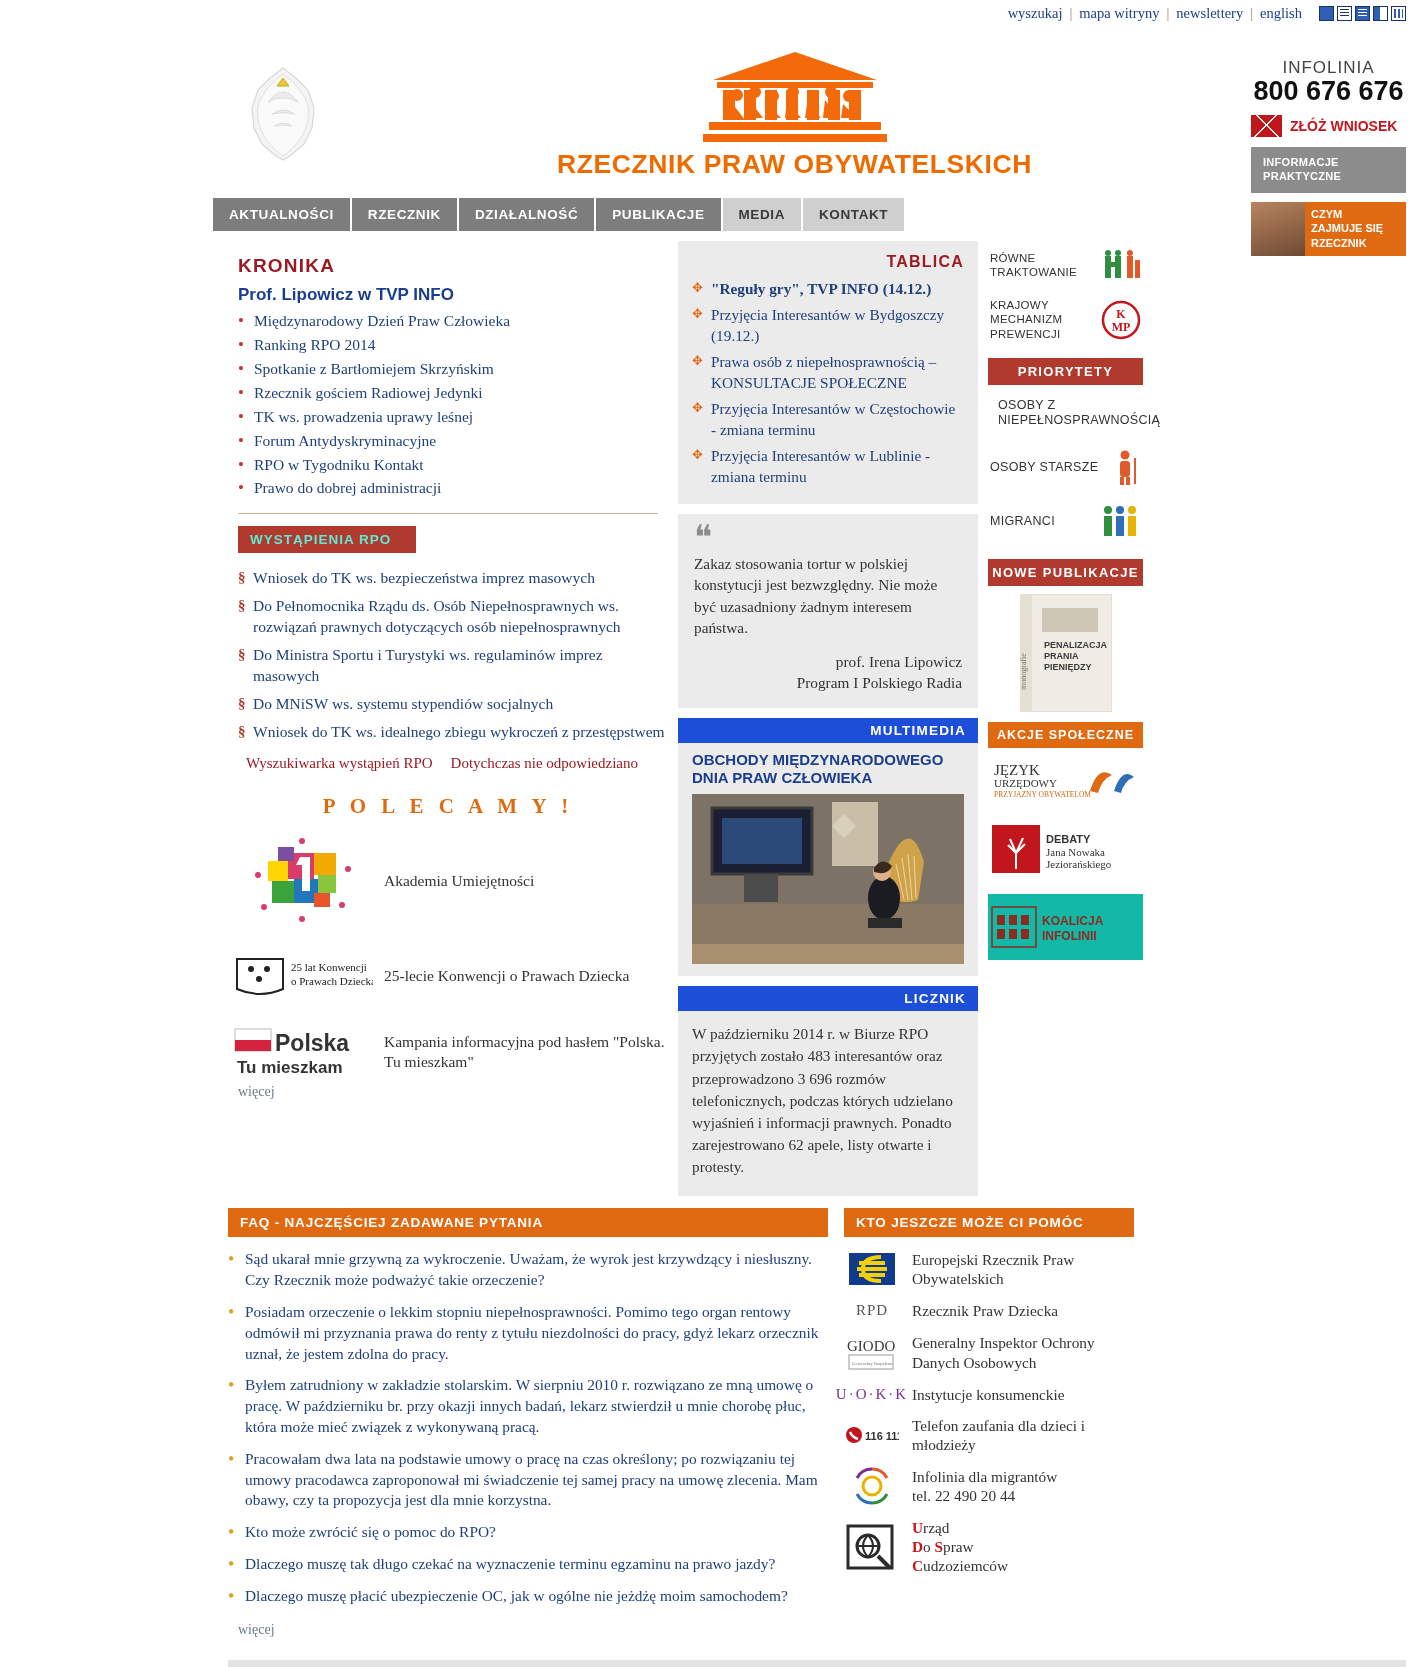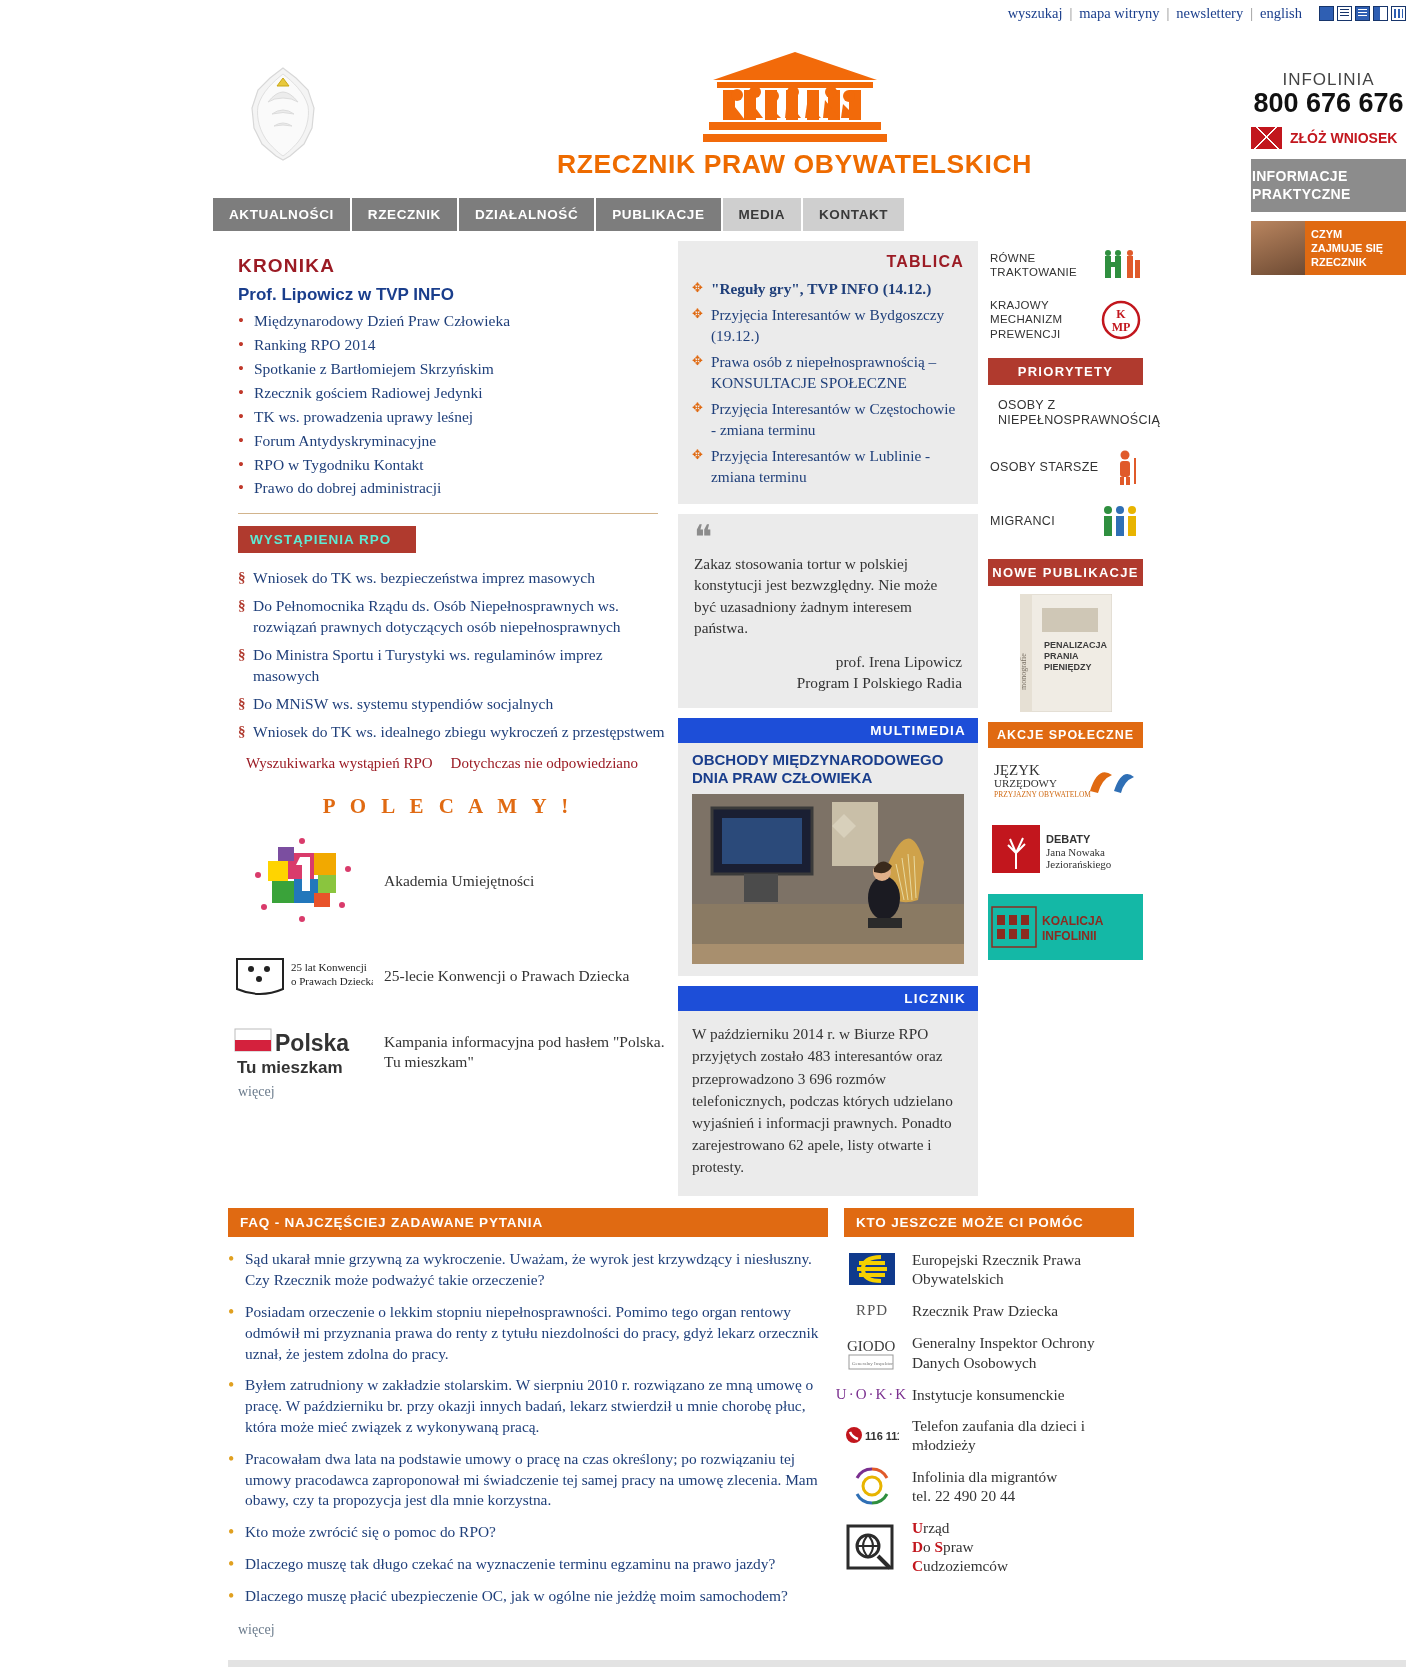--- a/index.html
+++ b/index.html
@@ -48,21 +48,21 @@
   .crest { width:110px; height:118px; margin-top:30px; position:relative; }
   .crest svg { display:block; }
   .logo-block { flex:1; display:flex; flex-direction:column; align-items:center; padding-top:24px;}
   .temple { width:184px; height:96px; position:relative; }
   .rpo-title {
     color:#ee6b00; font-family:"Liberation Sans", sans-serif;
     font-weight:bold; font-size:26.5px; letter-spacing:0.6px; margin-top:3px;
   }
 
   
-  .rcol { width:155px; margin-top:44px; }
+  .rcol { width:155px; margin-top:32px; }
   .infolinia-lbl {
     text-align:center; color:#444; font-family:"Liberation Sans", sans-serif;
     font-size:17px; letter-spacing:1px;
   }
   .infolinia-num {
     text-align:center; color:#111; font-family:"Liberation Sans", sans-serif;
     font-weight:bold; font-size:27px; letter-spacing:0px; margin-top:-2px;
   }
   .wniosek {
     margin-top:8px; display:flex; align-items:center; gap:8px;
@@ -71,22 +71,22 @@
   .env {
     width:31px; height:22px; background:#c2161d; position:relative; flex:none;
   }
   .env::after {
     content:""; position:absolute; left:0; top:0; width:31px; height:22px;
     background:linear-gradient(135deg, transparent 46%, #fff 47%, #fff 49%, transparent 50%),
                linear-gradient(-135deg, transparent 46%, #fff 47%, #fff 49%, transparent 50%);
   }
   .btn-grey {
     margin-top:10px; background:#8c8c8c; color:#fff;
-    font-family:"Liberation Sans", sans-serif; font-weight:bold; font-size:14px;
-    padding:9px 1px; line-height:1.25; letter-spacing:.3px;
+    font-family:"Liberation Sans", sans-serif; font-weight:bold; font-size:11px;
+    padding:9px 12px; line-height:1.25; letter-spacing:.3px;
   }
 
   
   .nav { display:flex; padding-left:213px; gap:2px; margin-top:4px; }
   .nav .tab {
     font-family:"Liberation Sans", sans-serif; font-weight:bold;
     font-size:13.5px; letter-spacing:.6px; color:#fff;
     background:#7d7d7d; padding:9px 16px; text-align:center;
   }
   .nav .tab.light { background:#cfcfcf; color:#3a3a3a; }
@@ -592,21 +592,21 @@
       <div class="kto-hdr">KTO JESZCZE MOŻE CI POMÓC</div>
 
       <div class="kto-row">
         <div class="klogo">
           <svg width="50" height="40" viewBox="0 0 50 40">
             <rect x="2" y="4" width="46" height="32" fill="#103a8c"></rect>
             <path d="M10 20 h30 M12 14 h26 M12 26 h26" stroke="#f5d000" stroke-width="4"></path>
             <path d="M34 8 q-18 0 -18 12 q0 12 18 12" fill="none" stroke="#f5d000" stroke-width="4"></path>
           </svg>
         </div>
-        <div class="ktxt">Europejski Rzecznik Prawa Obywatelskich</div>
+        <div class="ktxt">Europejski Rzecznik Praw Obywatelskich</div>
       </div>
 
       <div class="kto-row">
         <div class="klogo">
           <span style="font-family:'Liberation Serif',serif;font-size:15px;color:#555;letter-spacing:1px;">RPD</span>
         </div>
         <div class="ktxt">Rzecznik Praw Dziecka</div>
       </div>
 
       <div class="kto-row">

